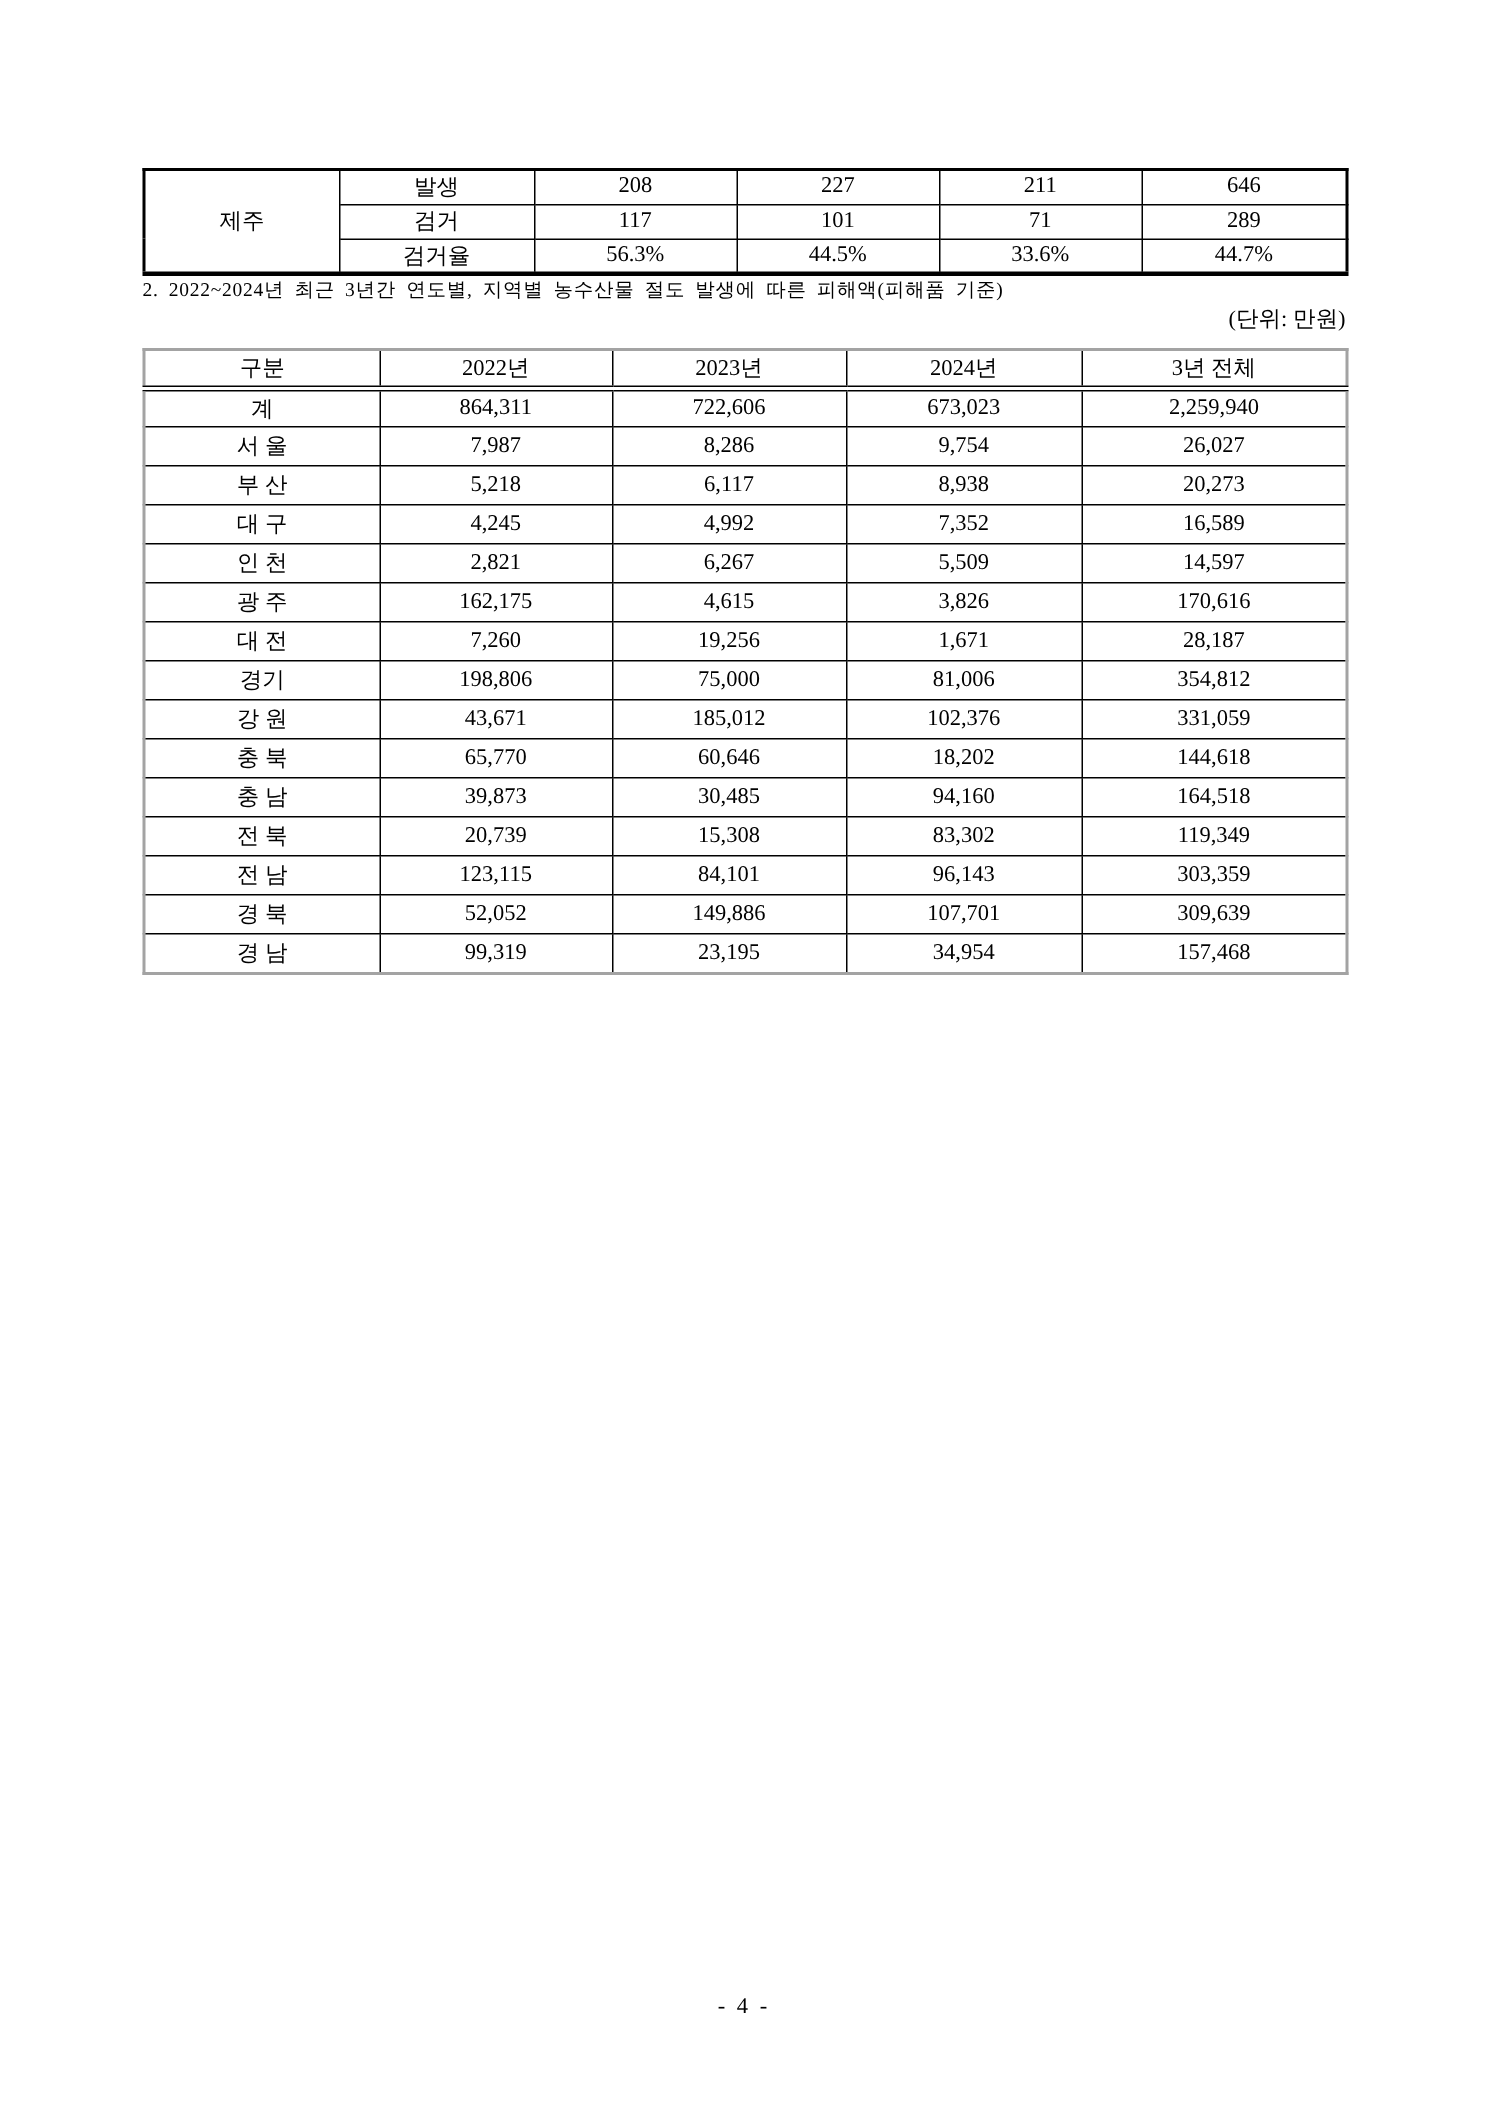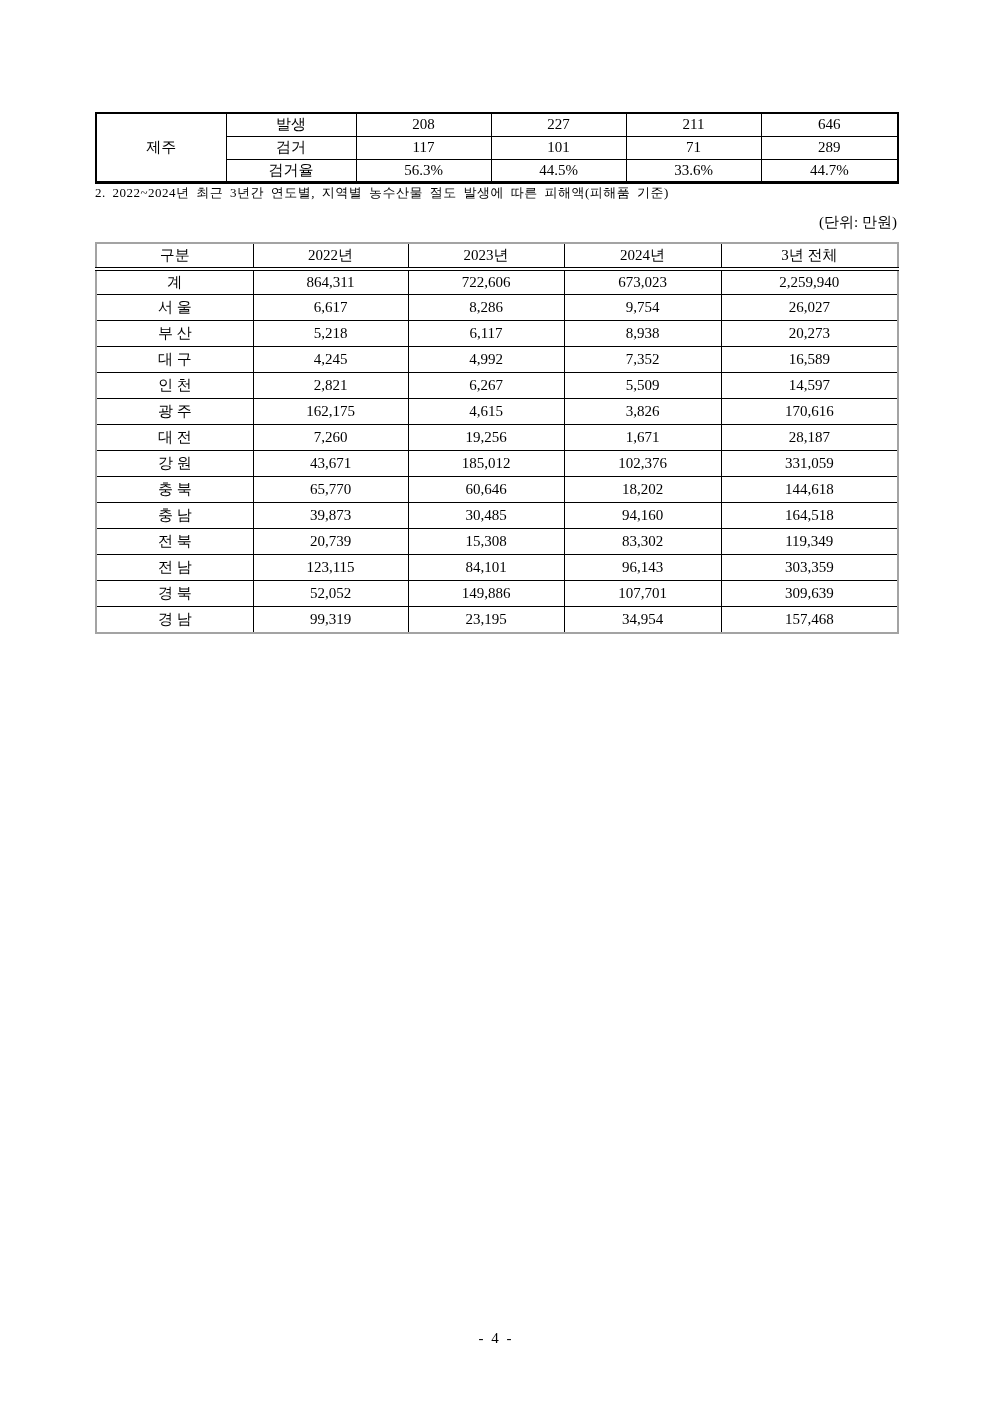--- a/index.html
+++ b/index.html
@@ -52,21 +52,21 @@
   .table-damage thead th { border-bottom: 4px double #000; }
 
   .section-heading {
     font-size: 13px;
     letter-spacing: 0.5px;
     word-spacing: 3px;
     white-space: nowrap;
   }
 
   .unit-note {
-    margin-top: 11px;
+    margin-top: 1px;
     font-size: 15px;
     text-align: right;
   }
 
   .page-number {
     position: absolute;
     left: 0;
     right: 0;
     top: 1330px;
     text-align: center;
@@ -139,21 +139,21 @@
       <tbody>
           <tr>
             <td>계</td>
             <td>864,311</td>
             <td>722,606</td>
             <td>673,023</td>
             <td>2,259,940</td>
           </tr>
           <tr>
             <td>서 울</td>
-            <td>6,617</td>
+            <td>7,987</td>
             <td>8,286</td>
             <td>9,754</td>
             <td>26,027</td>
           </tr>
           <tr>
             <td>부 산</td>
             <td>5,218</td>
             <td>6,117</td>
             <td>8,938</td>
             <td>20,273</td>
@@ -180,20 +180,27 @@
             <td>170,616</td>
           </tr>
           <tr>
             <td>대 전</td>
             <td>7,260</td>
             <td>19,256</td>
             <td>1,671</td>
             <td>28,187</td>
           </tr>
           <tr>
+            <td>경기</td>
+            <td>198,806</td>
+            <td>75,000</td>
+            <td>81,006</td>
+            <td>354,812</td>
+          </tr>
+          <tr>
             <td>강 원</td>
             <td>43,671</td>
             <td>185,012</td>
             <td>102,376</td>
             <td>331,059</td>
           </tr>
           <tr>
             <td>충 북</td>
             <td>65,770</td>
             <td>60,646</td>

